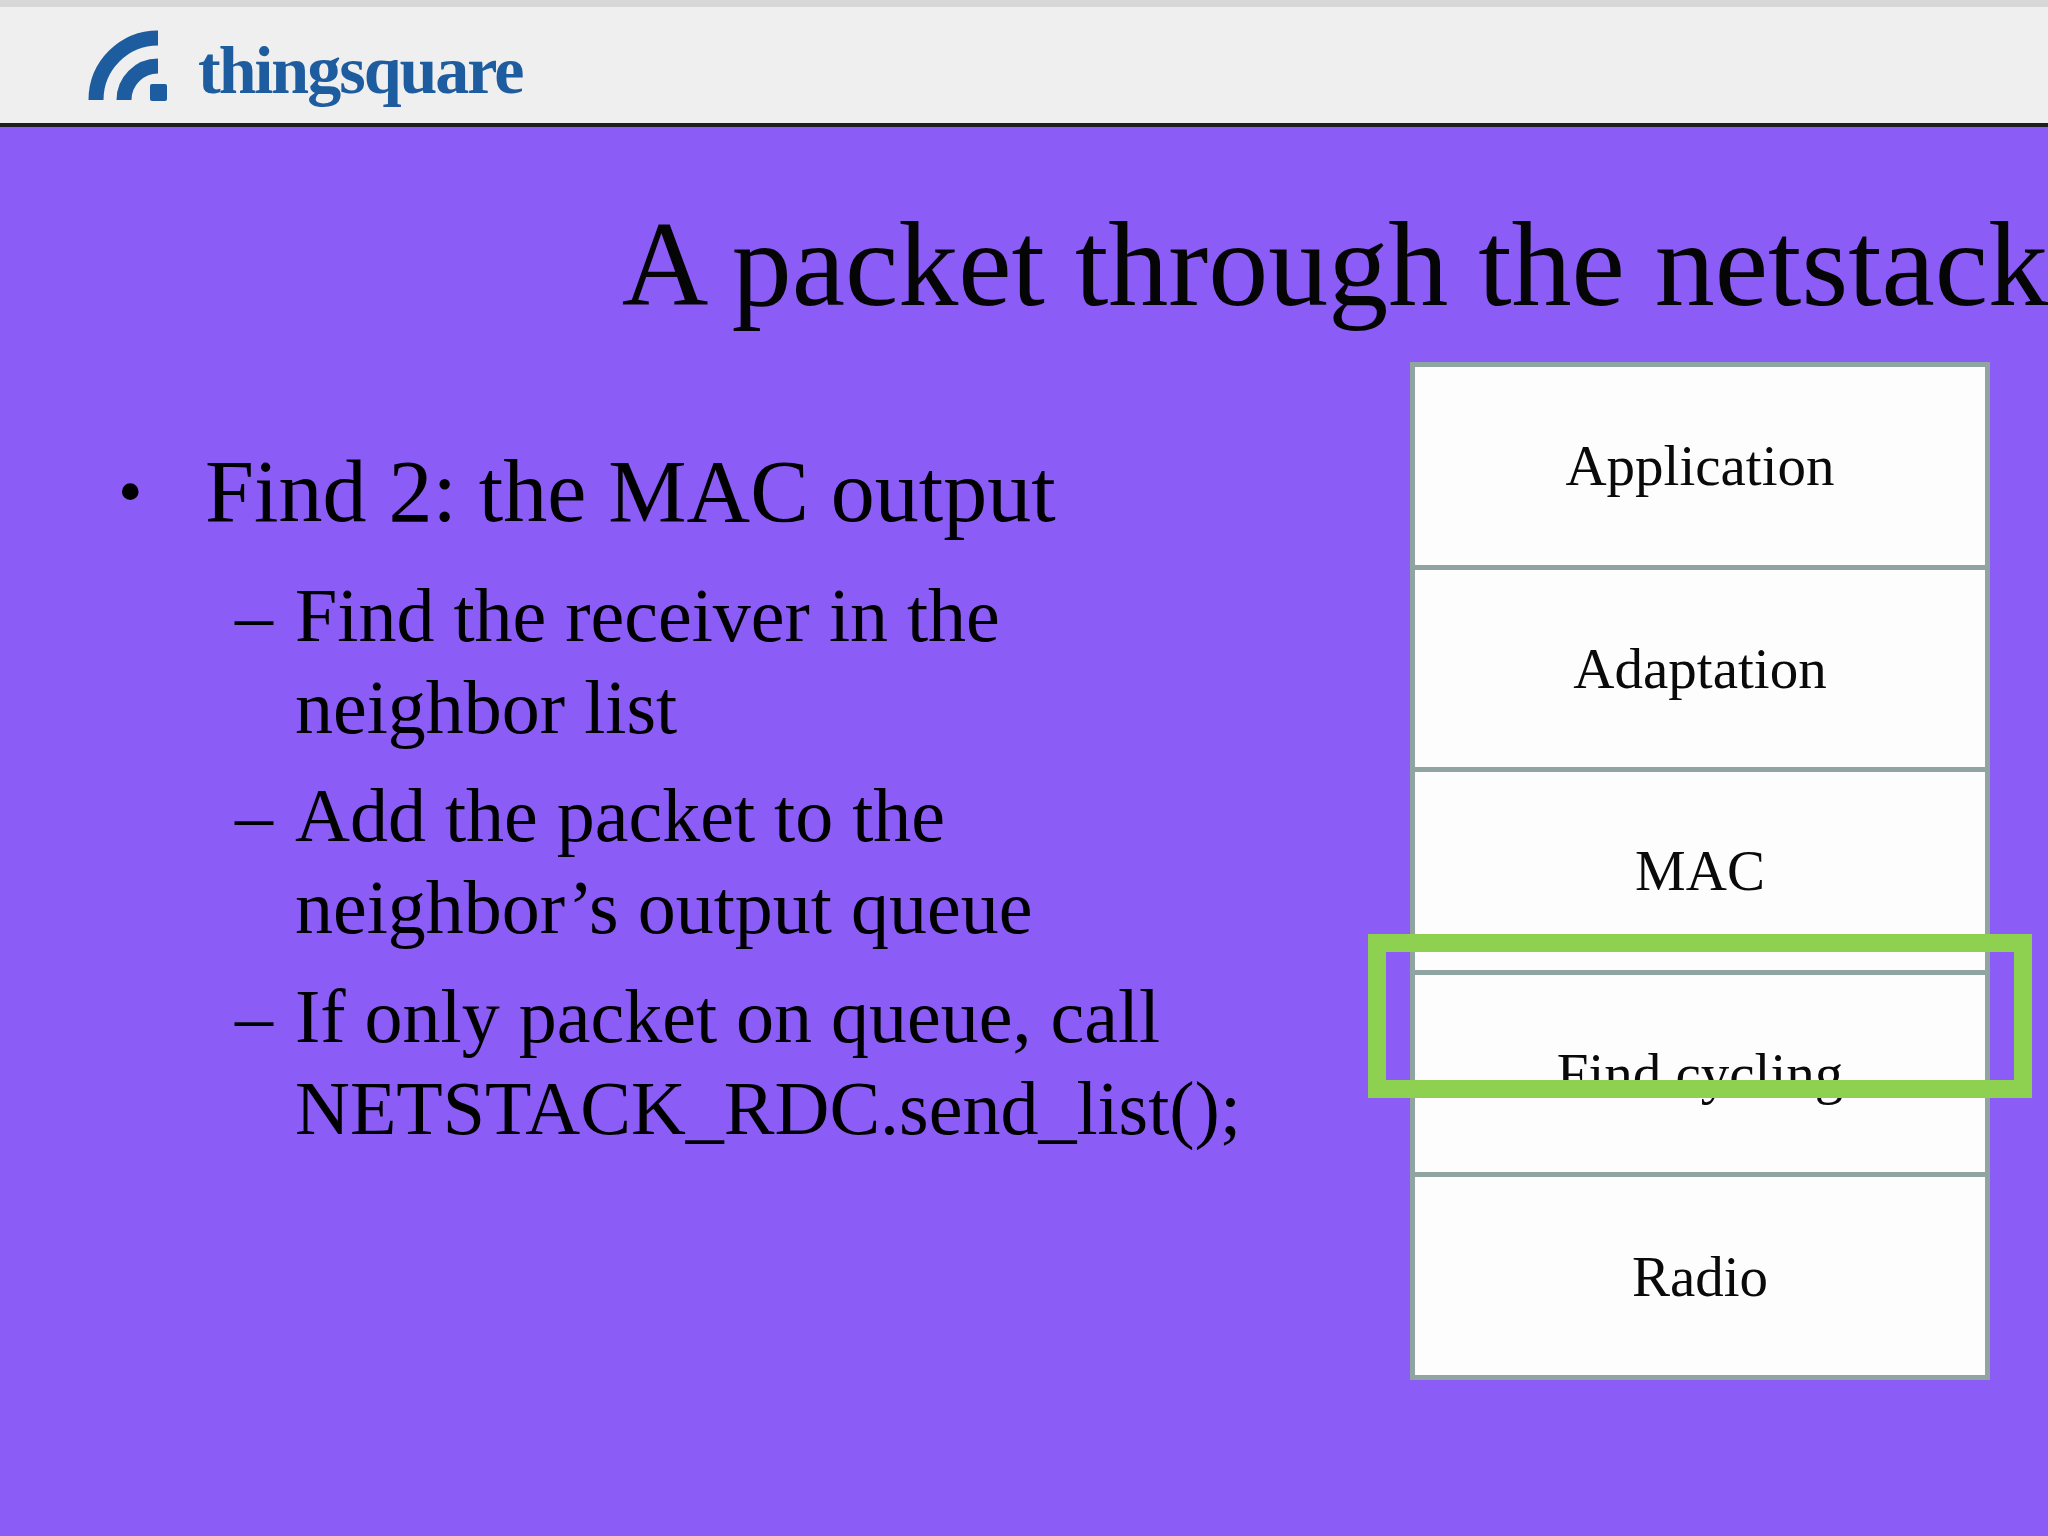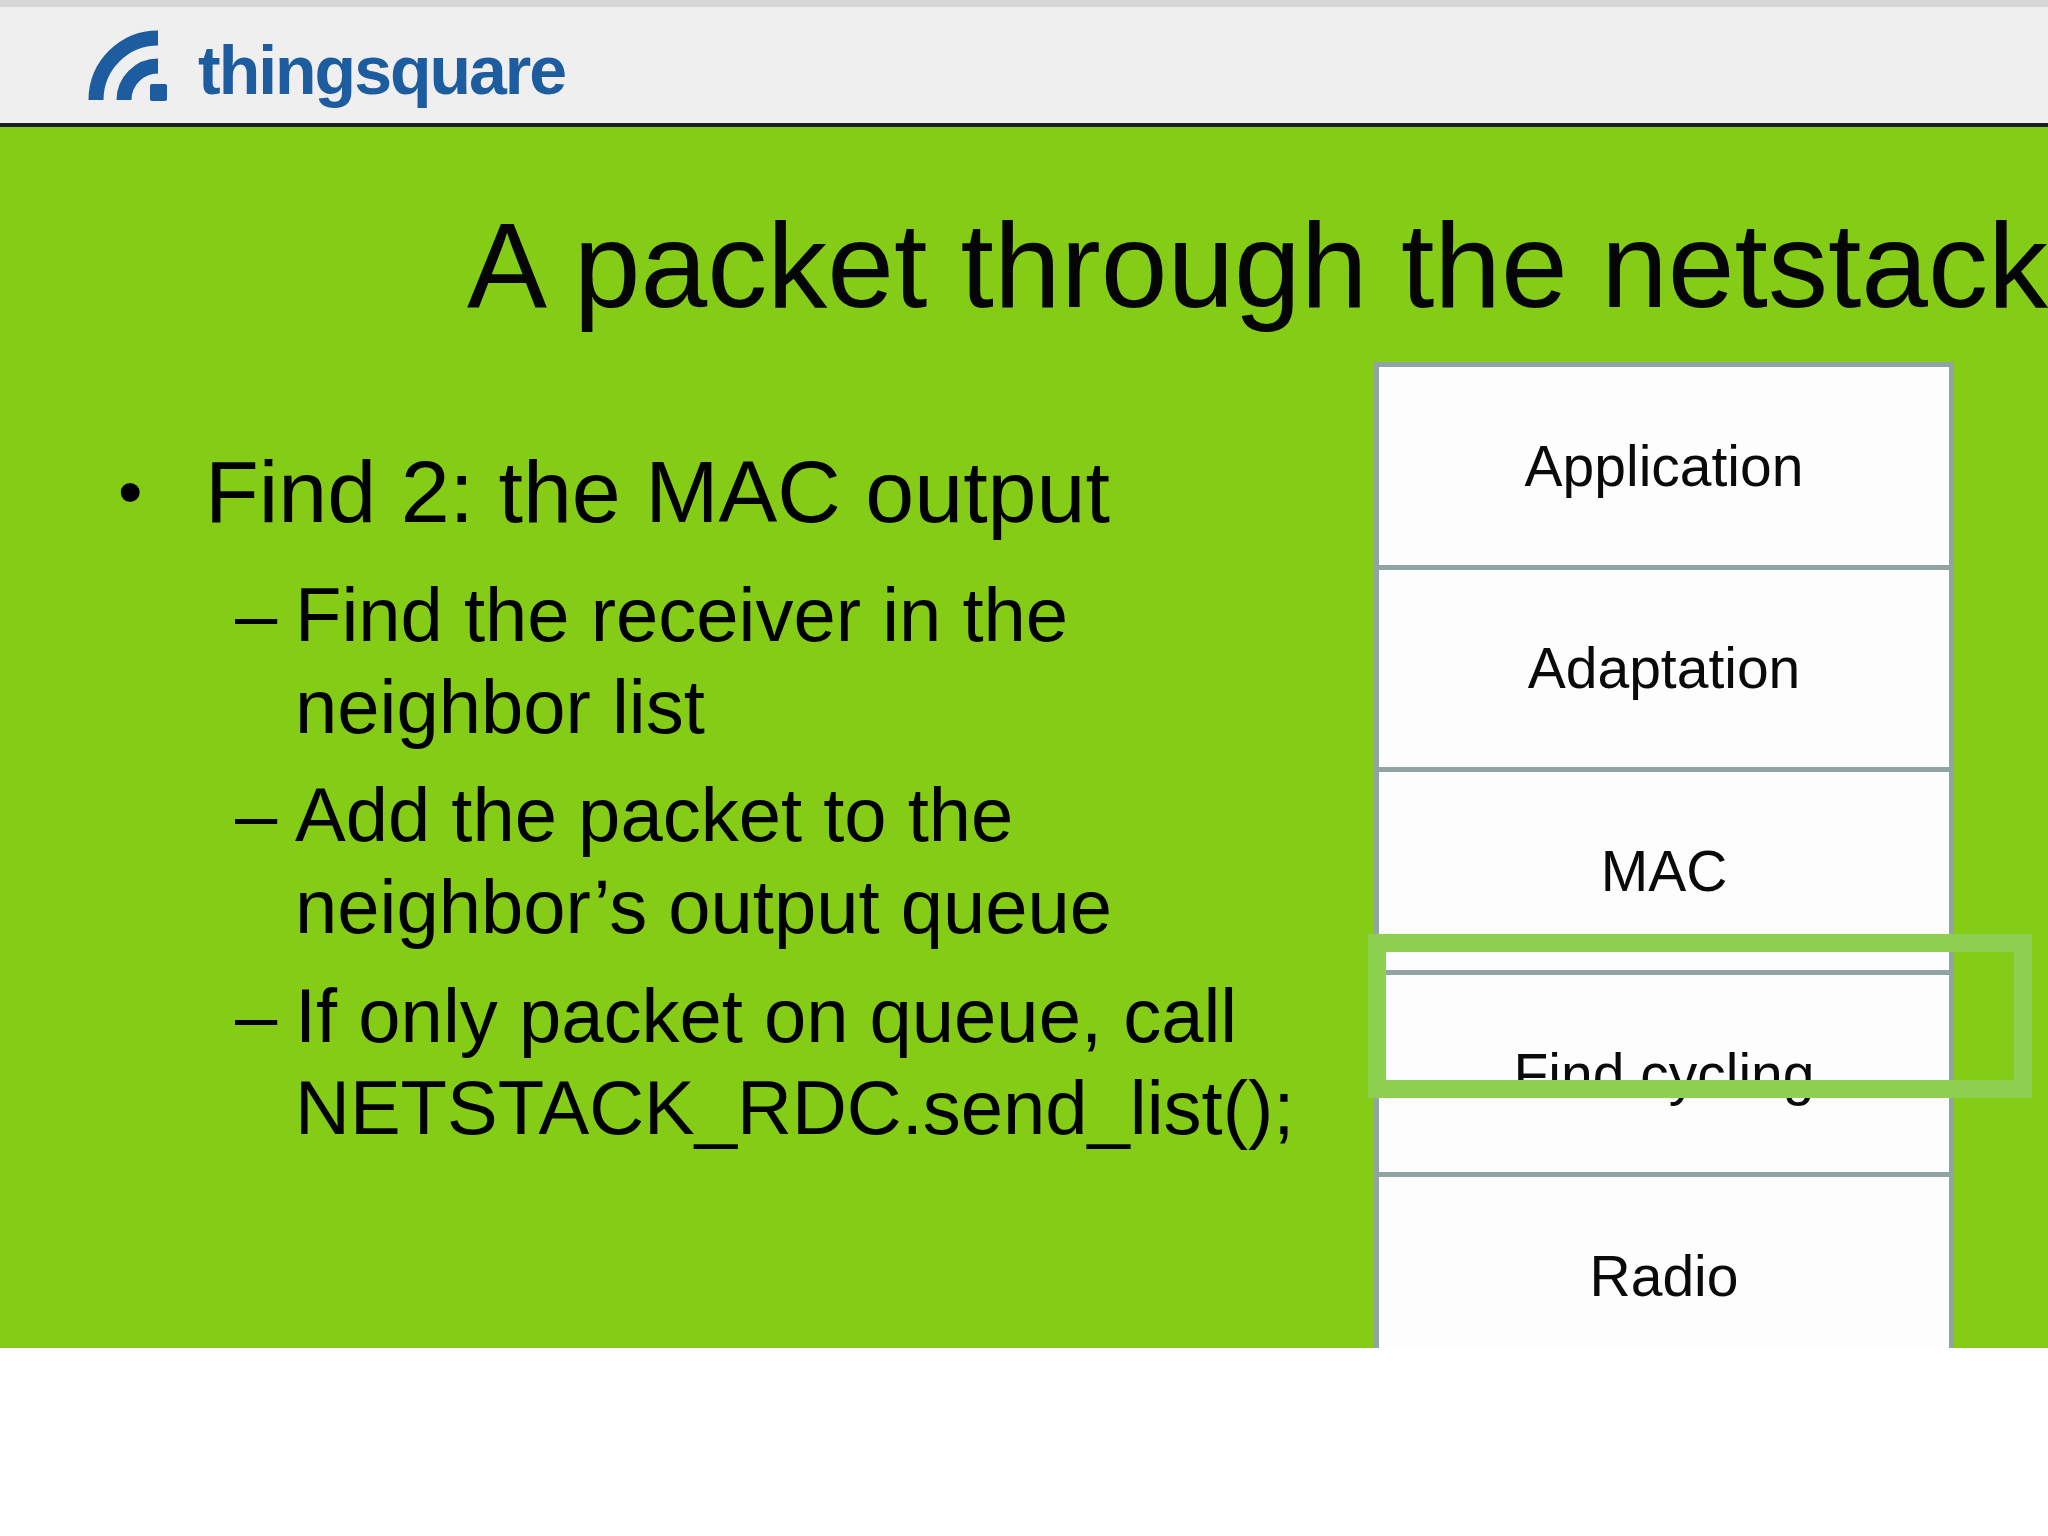--- a/index.html
+++ b/index.html
@@ -1,21 +1,21 @@
 <!DOCTYPE html>
 <html><head>
 <meta charset="utf-8">
 <style>
   html,body{margin:0;padding:0;background:#ffffff;}
   .slide{
     position:relative;
-    width:2048px;height:1348px;
-    background:#84cc16;
+    width:2048px;height:1536px;
+    background:#8b5cf6;
     overflow:hidden;
-    font-family:Liberation Sans, sans-serif;
+    font-family:Liberation Serif, serif;
     color:#000;
   }
   
   .hdr{
     position:absolute;left:0;top:0;width:2048px;height:123px;
     background:#efefef;
     border-bottom:4px solid #1e1e1e;
   }
   .hdr-topstrip{
     position:absolute;left:0;top:0;width:2048px;height:7px;
@@ -43,21 +43,21 @@
   .bullet .marker{position:absolute;top:0;}
   .bullet .txt{display:block;white-space:pre-line;}
   .lvl1{font-size:88px;line-height:110px;}
   .lvl1 .marker{left:8px;font-size:70px;line-height:110px;}
   .lvl1 .txt{margin-left:95px;}
   .lvl2{font-size:76px;line-height:92px;}
   .lvl2 .marker{left:125px;}
   .lvl2 .txt{margin-left:185px;width:1045px;}
   
   .stack{
-    position:absolute;left:1374px;top:362px;width:580px;height:1018px;
+    position:absolute;left:1410px;top:362px;width:580px;height:1018px;
     display:flex;flex-direction:column;
   }
   .layer{
     flex:1;
     background:#fdfdfd;
     border:5px solid #90a5a2;
     margin-top:-5px;
     display:flex;align-items:center;justify-content:center;
     font-size:57px;
     color:#0a0a0a;

